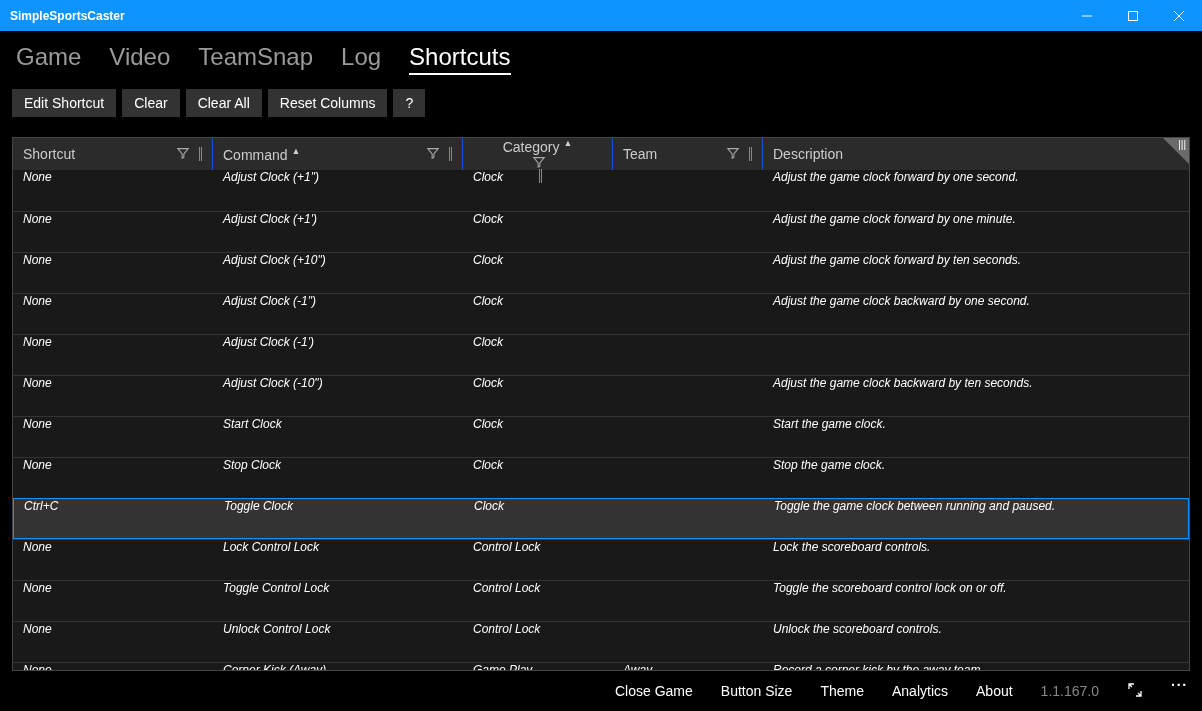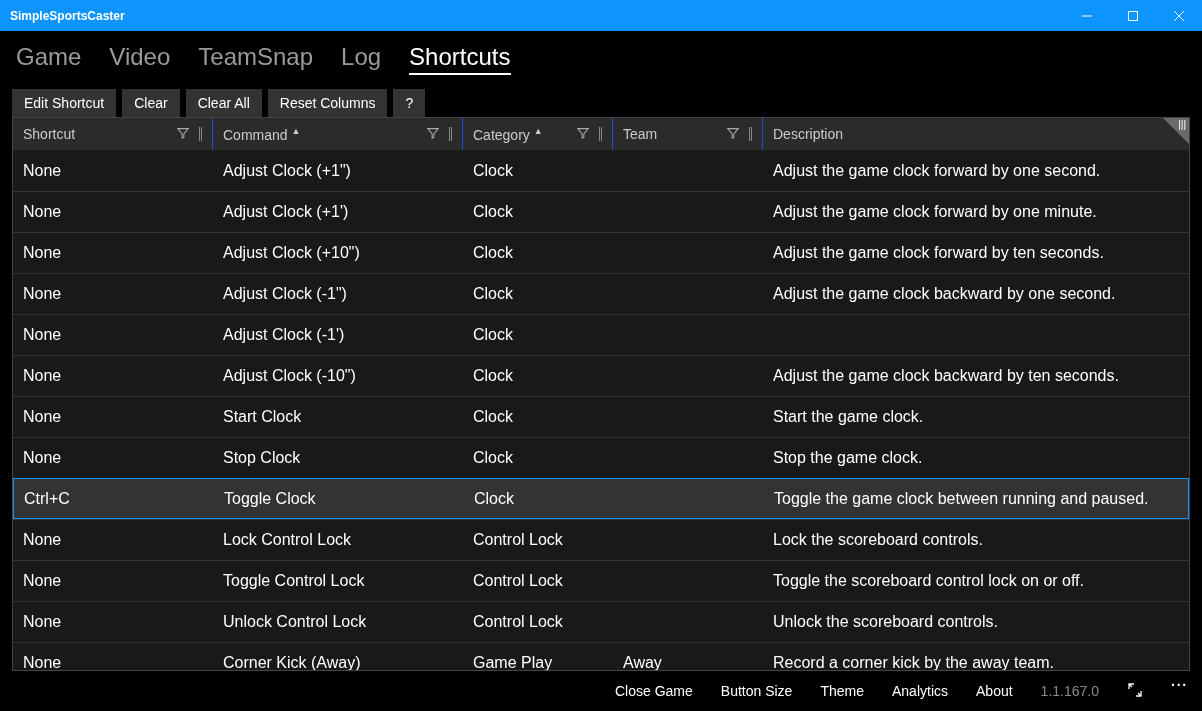--- a/index.html
+++ b/index.html
@@ -5,40 +5,40 @@
 * { box-sizing: border-box; margin: 0; padding: 0; }
 body { font-family: "Segoe UI", Arial, sans-serif; background: #000; color: #fff; width: 1202px; height: 711px; overflow: hidden; display: flex; flex-direction: column; }
 .titlebar { height: 31px; background: #0d94ff; display: flex; align-items: center; justify-content: space-between; font-size: 12px; }
 .titlebar .title { padding-left: 10px; color: #fff; font-weight: 600; text-align: right; }
 .win-controls { display: flex; height: 100%; }
 .win-btn { width: 46px; display: flex; align-items: center; justify-content: center; cursor: pointer; }
 .content { flex: 1; background: #000; padding: 10px 12px 0 12px; display: flex; flex-direction: column; min-height: 0; }
 .tabs { display: flex; gap: 28px; padding: 0 4px 8px 4px; }
 .tab { font-size: 24px; color: #9a9a9a; font-weight: 400; cursor: pointer; padding: 2px 0; }
 .tab.active { color: #fff; border-bottom: 2px solid #fff; }
-.toolbar { display: flex; gap: 6px; padding: 6px 0 0 0; }
+.toolbar { display: flex; gap: 6px; padding: 6px 0 20px 0; }
 .tbtn { background: #333; border: none; color: #fff; font-size: 14px; padding: 6px 12px; cursor: pointer; }
 .grid-wrap { flex: 1; border: 1px solid #444; min-height: 0; display: flex; flex-direction: column; position: relative; }
 .grid-head { display: flex; background: #2b2b2b; color: #ccc; height: 32px; align-items: stretch; font-size: 14px; }
 .hcell { display: flex; align-items: center; padding: 0 10px; position: relative; border-right: 1px solid #1d4ed8; }
 .hcell:last-child { border-right: none; flex: 1; }
 .hcell .lbl { flex: 1; white-space: nowrap; }
 .sort-ind { font-size: 9px; margin-left: 4px; vertical-align: super; }
 .filter-icon { width: 16px; height: 16px; margin-left: 4px; cursor: pointer; opacity: .8; }
 .resize { width: 6px; cursor: col-resize; display: flex; align-items: center; justify-content: center; margin-left: 4px; }
 .resize:before { content: ""; display: block; width: 1px; height: 14px; background: #888; box-shadow: 2px 0 0 #888; }
 .col-shortcut { width: 200px; }
 .col-command { width: 250px; }
-.col-category { width: 150px; }
+.col-category { width: 150px; flex-direction: column; }
 .col-team { width: 150px; }
 .col-desc { flex: 1; }
 .corner-tri { position: absolute; top: 0; right: 0; width: 0; height: 0; border-left: 26px solid transparent; border-top: 26px solid #6a6a6a; cursor: pointer; }
 .corner-lines { position: absolute; top: 3px; right: 3px; color: #fff; font-size: 10px; line-height: 8px; letter-spacing: 0; }
 .grid-body { flex: 1; overflow-y: auto; background: #191919; }
-.row { display: flex; height: 41px; align-items: center; border-top: 1px solid #333; font-size: 16px; }
+.row { display: flex; height: 41px; border-top: 1px solid #333; font-size: 12px; font-style: italic; }
 .row:first-child { border-top: none; }
 .row.selected { border: 1px solid #0d94ff; background: #333; }
 .cell { padding: 0 10px; white-space: nowrap; overflow: hidden; text-overflow: ellipsis; }
 .cell.c0 { width: 200px; }
 .cell.c1 { width: 250px; }
 .cell.c2 { width: 150px; }
 .cell.c3 { width: 150px; }
 .cell.c4 { flex: 1; }
 .bottombar { height: 40px; display: flex; align-items: center; justify-content: flex-end; gap: 28px; padding: 0 14px; color: #fff; font-size: 14px; }
 .bottombar .version { color: #888; }

